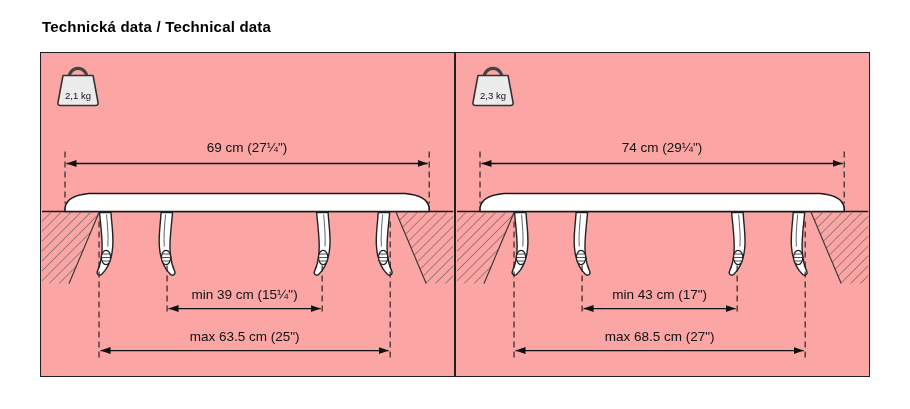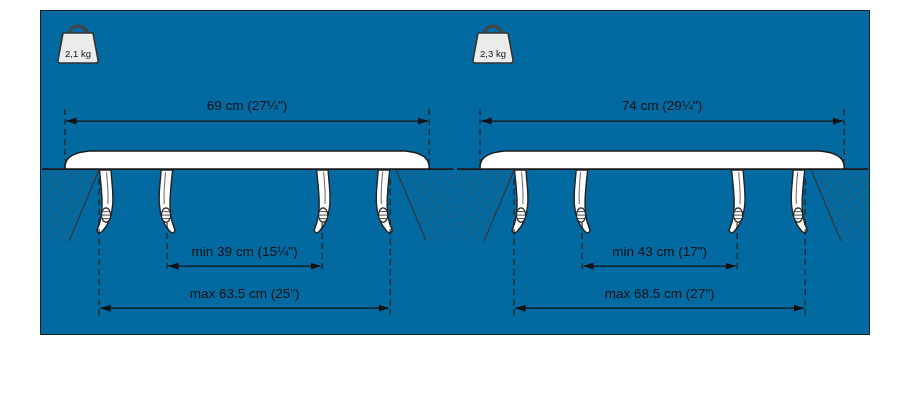--- a/index.html
+++ b/index.html
@@ -1,31 +1,32 @@
 <!DOCTYPE html>
 <html><head>
 <meta charset="utf-8">
 <style>
   html,body{margin:0;padding:0;background:#fff;}
   body{width:910px;height:409px;font-family:"Liberation Sans",sans-serif;overflow:hidden;}
   .page{box-sizing:border-box;padding:10px 40px 0 40px;}
   .title{font-size:15px;font-weight:700;color:#000;margin:8px 0 17px 2px;letter-spacing:.2px;}
-  .box{display:flex;border:1.6px solid #1f1f1f;width:828px;height:323px;background:#0369a1;align-items:center;}
+  .box{display:flex;border:1.6px solid #1f1f1f;width:828px;height:323px;background:#fca5a5;}
   .panel{flex:1;margin:0;padding:0;position:relative;min-width:0;}
   .divider{width:1.6px;background:#1f1f1f;flex:0 0 auto;}
   .panel svg{display:block;width:100%;height:100%;}
   .dash{stroke:#1a1a1a;stroke-width:1.1;stroke-dasharray:6 4;fill:none;}
   .dim{stroke:#111;stroke-width:1.3;}
   .t-dim{font-family:"Liberation Sans",sans-serif;font-size:13.5px;fill:#111;}
   .t-small{font-family:"Liberation Sans",sans-serif;font-size:9.5px;fill:#111;}
 </style>
 </head>
 <body>
 
 <div class="page">
+  <h1 class="title">Technická data / Technical data</h1>
 
   <div class="box">
 
     <figure class="panel">
       <svg viewBox="0 0 413 322" preserveAspectRatio="xMidYMid meet">
         <defs>
           <pattern id="hatch-a" patternUnits="userSpaceOnUse" width="7" height="7" patternTransform="rotate(45)">
             <line x1="0" y1="0" x2="0" y2="7" stroke="#555" stroke-width="1.1"></line>
           </pattern>
           <marker id="arr-a" markerWidth="11" markerHeight="8" refX="10" refY="3.5" orient="auto-start-reverse" markerUnits="userSpaceOnUse">

